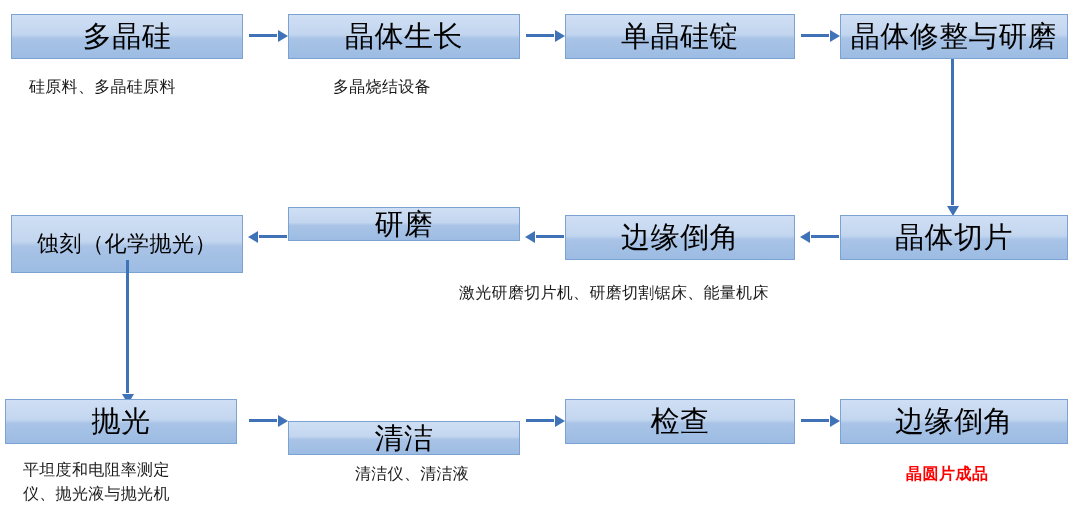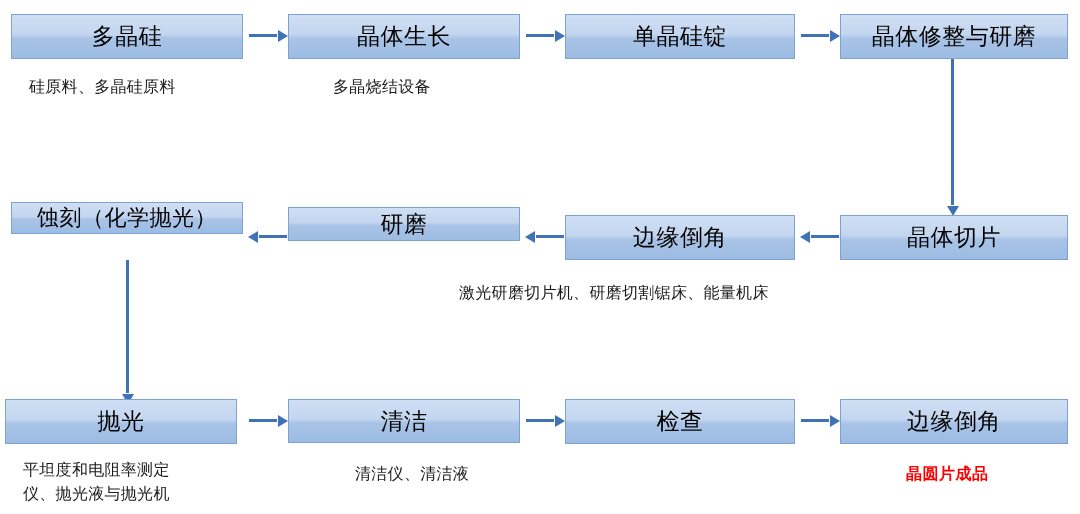--- a/index.html
+++ b/index.html
@@ -21,21 +21,21 @@
   
   .box {
     position: absolute;
     box-sizing: border-box;
     border: 1px solid #7ba2d0;
     background: linear-gradient(to bottom, #cfdff4 0%, #c3d6ef 45%, #a8c3e6 55%, #9dbce3 100%);
     display: flex;
     align-items: center;
     justify-content: center;
     color: #000000;
-    font-size: 23px;
+    font-size: 29px;
     line-height: 1;
     letter-spacing: 0.5px;
     white-space: nowrap;
   }
 
   
   .caption {
     position: absolute;
     color: #1a1a1a;
     font-size: 16px;
@@ -111,21 +111,21 @@
 
   <div class="box" style="left:840px; top:14px; width:228px; height:45px;">晶体修整与研磨</div>
 
   <div class="caption" style="left:29px; top:75px; width:260px;">硅原料、多晶硅原料</div>
 
   <div class="caption" style="left:333px; top:75px; width:260px;">多晶烧结设备</div>
 
   <div class="arrow-v" style="left:951px; top:59px; height:146px;"></div>
 
 
-  <div class="box" style="left:11px; top:202px; width:232px; height:32px; font-size:22px;">蚀刻（化学抛光）</div>
+  <div class="box" style="left:11px; top:215px; width:232px; height:58px; font-size:22px;">蚀刻（化学抛光）</div>
 
   <div class="arrow-h left-dir" style="left:259px; top:235px; width:28px;"></div>
 
   <div class="box" style="left:288px; top:207px; width:232px; height:34px;">研磨</div>
 
   <div class="arrow-h left-dir" style="left:536px; top:235px; width:28px;"></div>
 
   <div class="box" style="left:565px; top:215px; width:230px; height:45px;">边缘倒角</div>
 
   <div class="arrow-h left-dir" style="left:811px; top:235px; width:28px;"></div>
@@ -133,21 +133,21 @@
   <div class="box" style="left:840px; top:215px; width:228px; height:45px;">晶体切片</div>
 
   <div class="caption" style="left:459px; top:281px; width:460px;">激光研磨切片机、研磨切割锯床、能量机床</div>
 
   <div class="arrow-v" style="left:126px; top:260px; height:133px;"></div>
 
   <div class="box" style="left:5px; top:399px; width:232px; height:45px;">抛光</div>
 
   <div class="arrow-h" style="left:249px; top:419px; width:28px;"></div>
 
-  <div class="box" style="left:288px; top:399px; width:232px; height:44px;">清洁</div>
+  <div class="box" style="left:288px; top:421px; width:232px; height:34px;">清洁</div>
 
   <div class="arrow-h" style="left:526px; top:419px; width:28px;"></div>
 
   <div class="box" style="left:565px; top:399px; width:230px; height:45px;">检查</div>
 
   <div class="arrow-h" style="left:801px; top:419px; width:28px;"></div>
 
   <div class="box" style="left:840px; top:399px; width:228px; height:45px;">边缘倒角</div>
 
   <div class="caption" style="left:23px; top:458px; width:230px;">平坦度和电阻率测定

